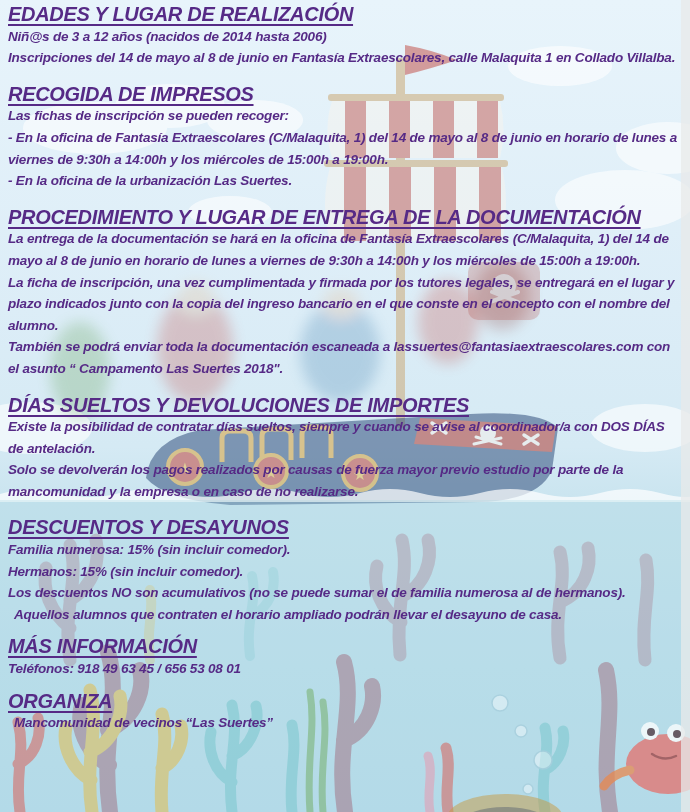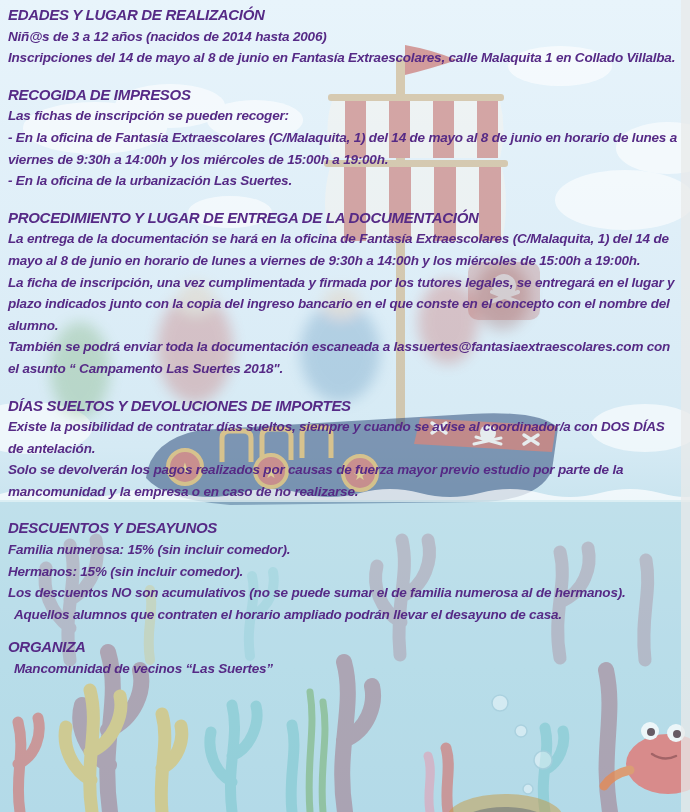--- a/index.html
+++ b/index.html
@@ -6,22 +6,22 @@
   body{width:690px;height:812px;overflow:hidden;font-family:"Liberation Sans",sans-serif;}
   .stage{position:relative;width:690px;height:812px;
     background:linear-gradient(180deg,#e8f4fb 0%,#dcedf7 38%,#d5eaf4 55%,#c9e4ef 62%,#bedfec 82%,#b8dcea 100%);}
   svg.bg{position:absolute;left:0;top:0;z-index:1;}
   main.flyer{position:absolute;left:0;top:0;right:0;bottom:0;z-index:2;
     padding:4px 8px 0 8px;box-sizing:border-box;
     color:#562a86;font-weight:bold;font-style:italic;
     font-size:13.5px;line-height:21.6px;letter-spacing:-0.2px;}
   section{margin:0 0 15px 0;}
   section.tight{margin-bottom:11px;}
-  h2{margin:0;font-size:15px;line-height:21.6px;letter-spacing:-0.3px;
-     text-underline-offset:3px;}
+  h2{margin:0;font-size:20px;line-height:21.6px;letter-spacing:-0.3px;
+     text-decoration:underline;text-underline-offset:3px;}
   p{margin:0;}
   p.indent{padding-left:6px;}
 </style>
 </head>
 <body>
 
 <div class="stage">
 
   <svg class="bg" width="690" height="812" viewBox="0 0 690 812" aria-hidden="true">
     <defs>
@@ -197,20 +197,24 @@
     </section>
 
     <section class="tight">
       <h2>DESCUENTOS Y DESAYUNOS</h2>
       <p>Familia numerosa: 15% (sin incluir comedor).</p>
       <p>Hermanos: 15% (sin incluir comedor).</p>
       <p>Los descuentos NO son acumulativos (no se puede sumar el de familia numerosa al de hermanos).</p>
       <p class="indent">Aquellos alumnos que contraten el horario ampliado podrán llevar el desayuno de casa.</p>
     </section>
 
+    <section class="tight">
+      <h2>MÁS INFORMACIÓN</h2>
+      <p>Teléfonos: 918 49 63 45 / 656 53 08 01</p>
+    </section>
 
     <section class="tight">
       <h2>ORGANIZA</h2>
       <p class="indent">Mancomunidad de vecinos “Las Suertes”</p>
     </section>
 
   </main>
 </div>
 
 </body></html>

